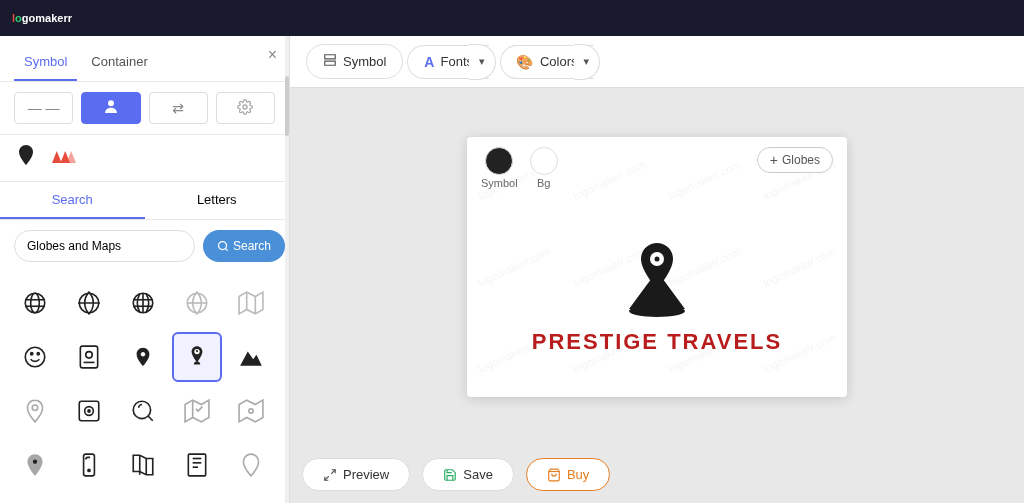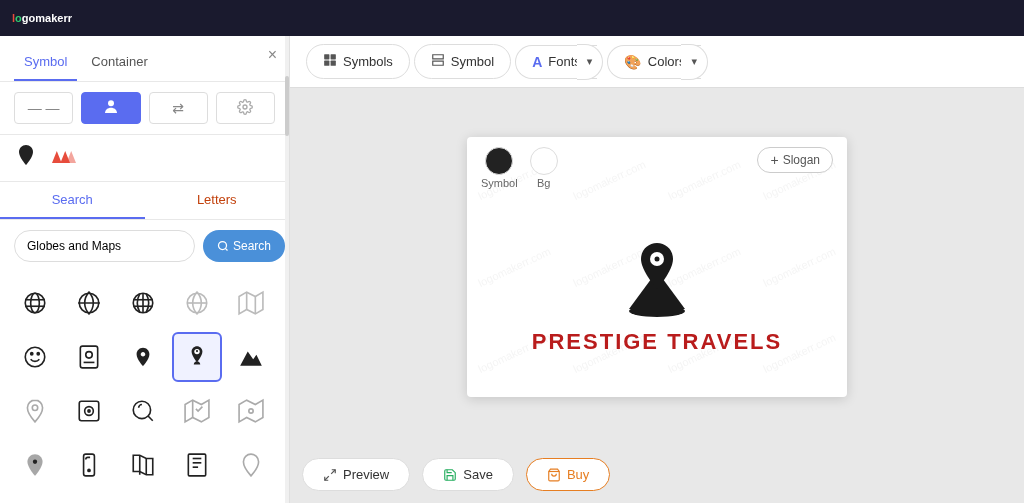--- a/index.html
+++ b/index.html
@@ -110,21 +110,21 @@
     .sub-tabs {
       display: flex;
       border-bottom: 1px solid #e8e8e8;
     }
     .sub-tab {
       flex: 1;
       text-align: center;
       padding: 10px;
       font-size: 13px;
       cursor: pointer;
-      color: #c2410c;
+      color: #000000;
       border-bottom: 2px solid transparent;
     }
     .sub-tab.active {
       color: #5a6cf0;
       border-bottom: 2px solid #5a6cf0;
     }
 
     
     .search-bar {
       display: flex;
@@ -624,31 +624,20 @@
     </div>
 
     <div class="panel-scrollbar">
       <div class="panel-scrollbar-thumb"></div>
     </div>
   </div>
 
   <div id="right-area">
 
     <div class="top-toolbar">
-      <button class="toolbar-btn">
-        <span>
-          <svg width="14" height="14" viewBox="0 0 24 24" fill="#555">
-              <rect x="2" y="2" width="9" height="9" rx="1"></rect>
-              <rect x="13" y="2" width="9" height="9" rx="1"></rect>
-              <rect x="2" y="13" width="9" height="9" rx="1"></rect>
-              <rect x="13" y="13" width="9" height="9" rx="1"></rect>
-            </svg>
-        </span>
-        <span>Symbols</span>
-      </button>
       <button class="toolbar-btn">
         <span>
           <svg width="14" height="14" viewBox="0 0 24 24" fill="none" stroke="#555" stroke-width="2">
               <path d="M21 3H3v7h18zM21 14H3v7h18z"></path>
             </svg>
         </span>
         <span>Symbol</span>
       </button>
       <div class="toolbar-pair">
         <button class="toolbar-btn">
@@ -692,21 +681,21 @@
           <div class="swatch-group">
             <div class="color-swatch" style="background:#222;"></div>
             <div class="swatch-label">Symbol</div>
           </div>
           <div class="swatch-group">
             <div class="color-swatch" style="background:#fff;"></div>
             <div class="swatch-label">Bg</div>
           </div>
           <button class="slogan-btn">
             <span style="font-size:14px;">+</span>
-            <span>Slogan</span>
+            <span>Globes</span>
           </button>
         </div>
 
         <div class="logo-content">
           <div class="map-symbol">
             <svg width="90" height="80" viewBox="0 0 90 80">
 
               <ellipse cx="45" cy="70" rx="28" ry="6" fill="#1a1a1a"></ellipse>
 
               <polygon points="17,68 45,30 73,68" fill="#1a1a1a"></polygon>

